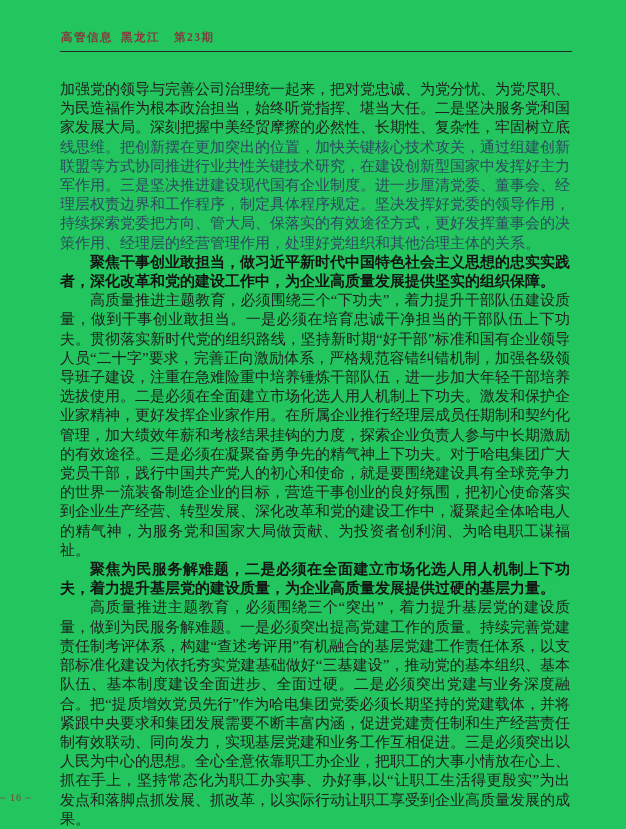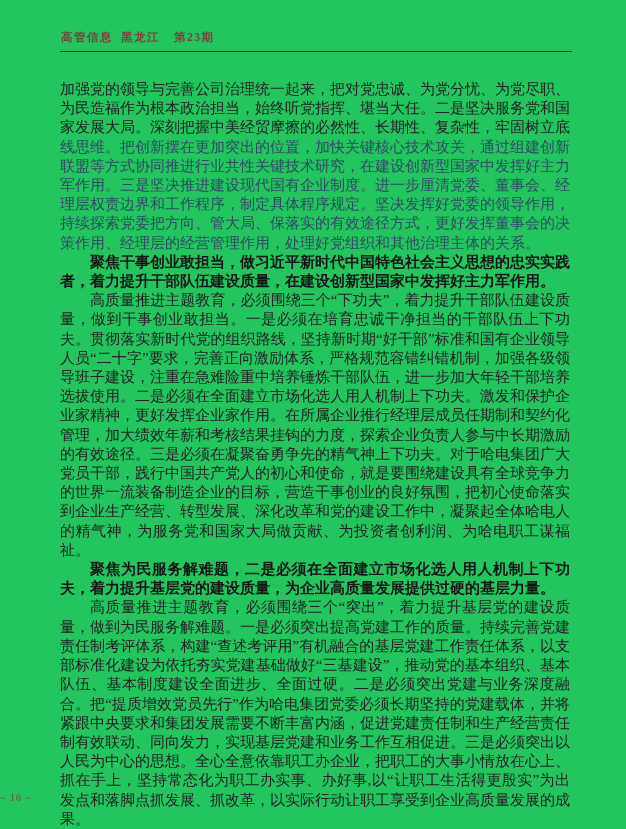--- a/index.html
+++ b/index.html
@@ -58,21 +58,21 @@
 <div class="page">
 
   <div class="page-header">
     <span>高管信息</span><span class="hdr-gap"></span><span>黑龙江</span><span class="hdr-gap-wide"></span><span>第23期</span>
   </div>
 
   <hr class="header-rule">
 
   <div class="doc-body">
       <p class="para continuation"><span class="run-normal">加强党的领导与完善公司治理统一起来，把对党忠诚、为党分忧、为党尽职、为民造福作为根本政治担当，始终听党指挥、堪当大任。二是坚决服务党和国家发展大局。深刻把握中美经贸摩擦的必然性、长期性、复杂性，牢固树立底</span><span class="run-blue">线思维。把创新摆在更加突出的位置，加快关键核心技术攻关，通过组建创新联盟等方式协同推进行业共性关键技术研究，在建设创新型国家中发挥好主力军作用。三是坚决推进建设现代国有企业制度。进一步厘清党委、董事会、经理层权责边界和工作程序，制定具体程序规定。坚决发挥好党委的领导作用，持续探索党委把方向、管大局、保落实的有效途径方式，更好发挥董事会的决策作用、经理层的经营管理作用，处理好党组织和其他治理主体的关系。</span></p>
-      <p class="para heading"><span class="run-normal">聚焦干事创业敢担当，做习近平新时代中国特色社会主义思想的忠实实践者，着力提升干部队伍建设质量，在建设创新型国家中发挥好主力军作用。</span></p>
+      <p class="para heading"><span class="run-normal">聚焦干事创业敢担当，做习近平新时代中国特色社会主义思想的忠实实践者，深化改革和党的建设工作中，为企业高质量发展提供坚实的组织保障。</span></p>
       <p class="para body"><span class="run-normal">高质量推进主题教育，必须围绕三个“下功夫”，着力提升干部队伍建设质量，做到干事创业敢担当。一是必须在培育忠诚干净担当的干部队伍上下功夫。贯彻落实新时代党的组织路线，坚持新时期“好干部”标准和国有企业领导人员“二十字”要求，完善正向激励体系，严格规范容错纠错机制，加强各级领导班子建设，注重在急难险重中培养锤炼干部队伍，进一步加大年轻干部培养选拔使用。二是必须在全面建立市场化选人用人机制上下功夫。激发和保护企业家精神，更好发挥企业家作用。在所属企业推行经理层成员任期制和契约化管理，加大绩效年薪和考核结果挂钩的力度，探索企业负责人参与中长期激励的有效途径。三是必须在凝聚奋勇争先的精气神上下功夫。对于哈电集团广大党员干部，践行中国共产党人的初心和使命，就是要围绕建设具有全球竞争力的世界一流装备制造企业的目标，营造干事创业的良好氛围，把初心使命落实到企业生产经营、转型发展、深化改革和党的建设工作中，凝聚起全体哈电人的精气神，为服务党和国家大局做贡献、为投资者创利润、为哈电职工谋福祉。</span></p>
       <p class="para heading"><span class="run-normal">聚焦为民服务解难题，二是必须在全面建立市场化选人用人机制上下功夫，着力提升基层党的建设质量，为企业高质量发展提供过硬的基层力量。</span></p>
       <p class="para body"><span class="run-normal">高质量推进主题教育，必须围绕三个“突出”，着力提升基层党的建设质量，做到为民服务解难题。一是必须突出提高党建工作的质量。持续完善党建责任制考评体系，构建“查述考评用”有机融合的基层党建工作责任体系，以支部标准化建设为依托夯实党建基础做好“三基建设”，推动党的基本组织、基本队伍、基本制度建设全面进步、全面过硬。二是必须突出党建与业务深度融合。把“提质增效党员先行”作为哈电集团党委必须长期坚持的党建载体，并将紧跟中央要求和集团发展需要不断丰富内涵，促进党建责任制和生产经营责任制有效联动、同向发力，实现基层党建和业务工作互相促进。三是必须突出以人民为中心的思想。全心全意依靠职工办企业，把职工的大事小情放在心上、抓在手上，坚持常态化为职工办实事、办好事,以“让职工生活得更殷实”为出发点和落脚点抓发展、抓改革，以实际行动让职工享受到企业高质量发展的成果。</span></p>
     </div>
 
   <div class="page-footer">
     <span>~ 16 ~</span>
   </div>
 
 </div>

